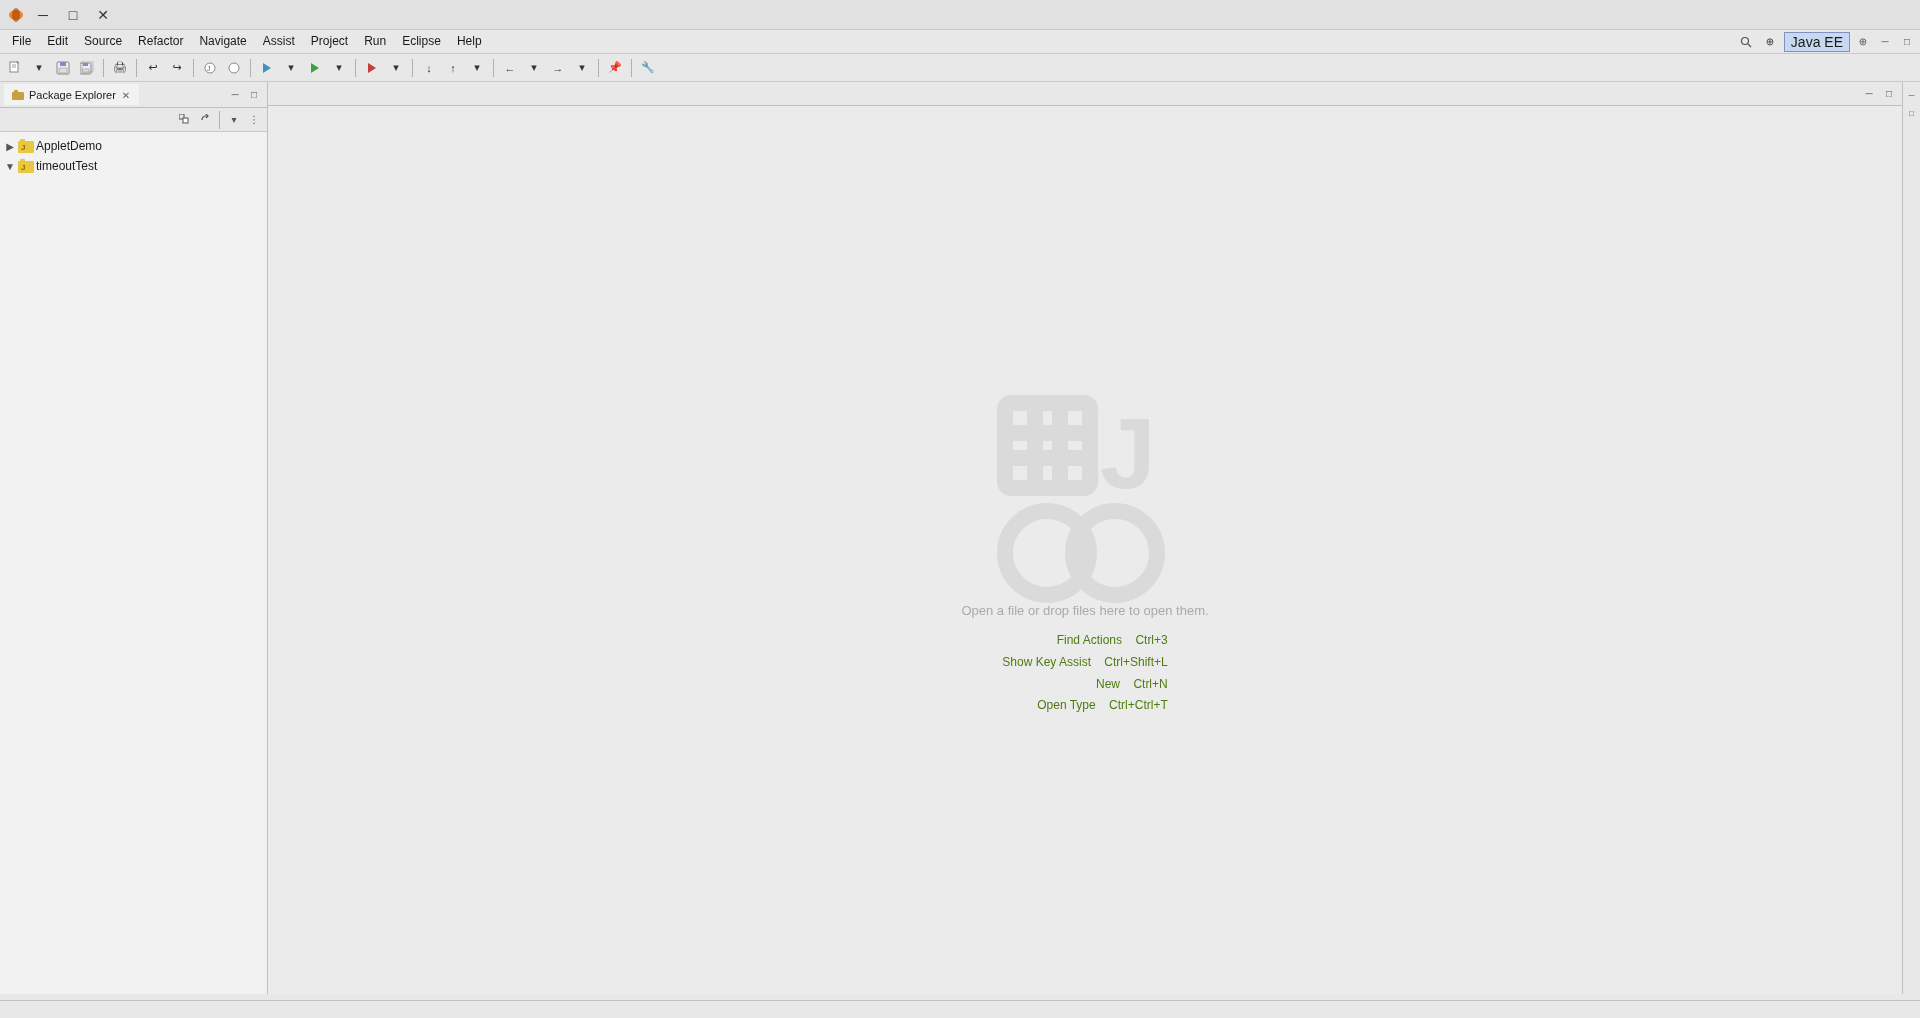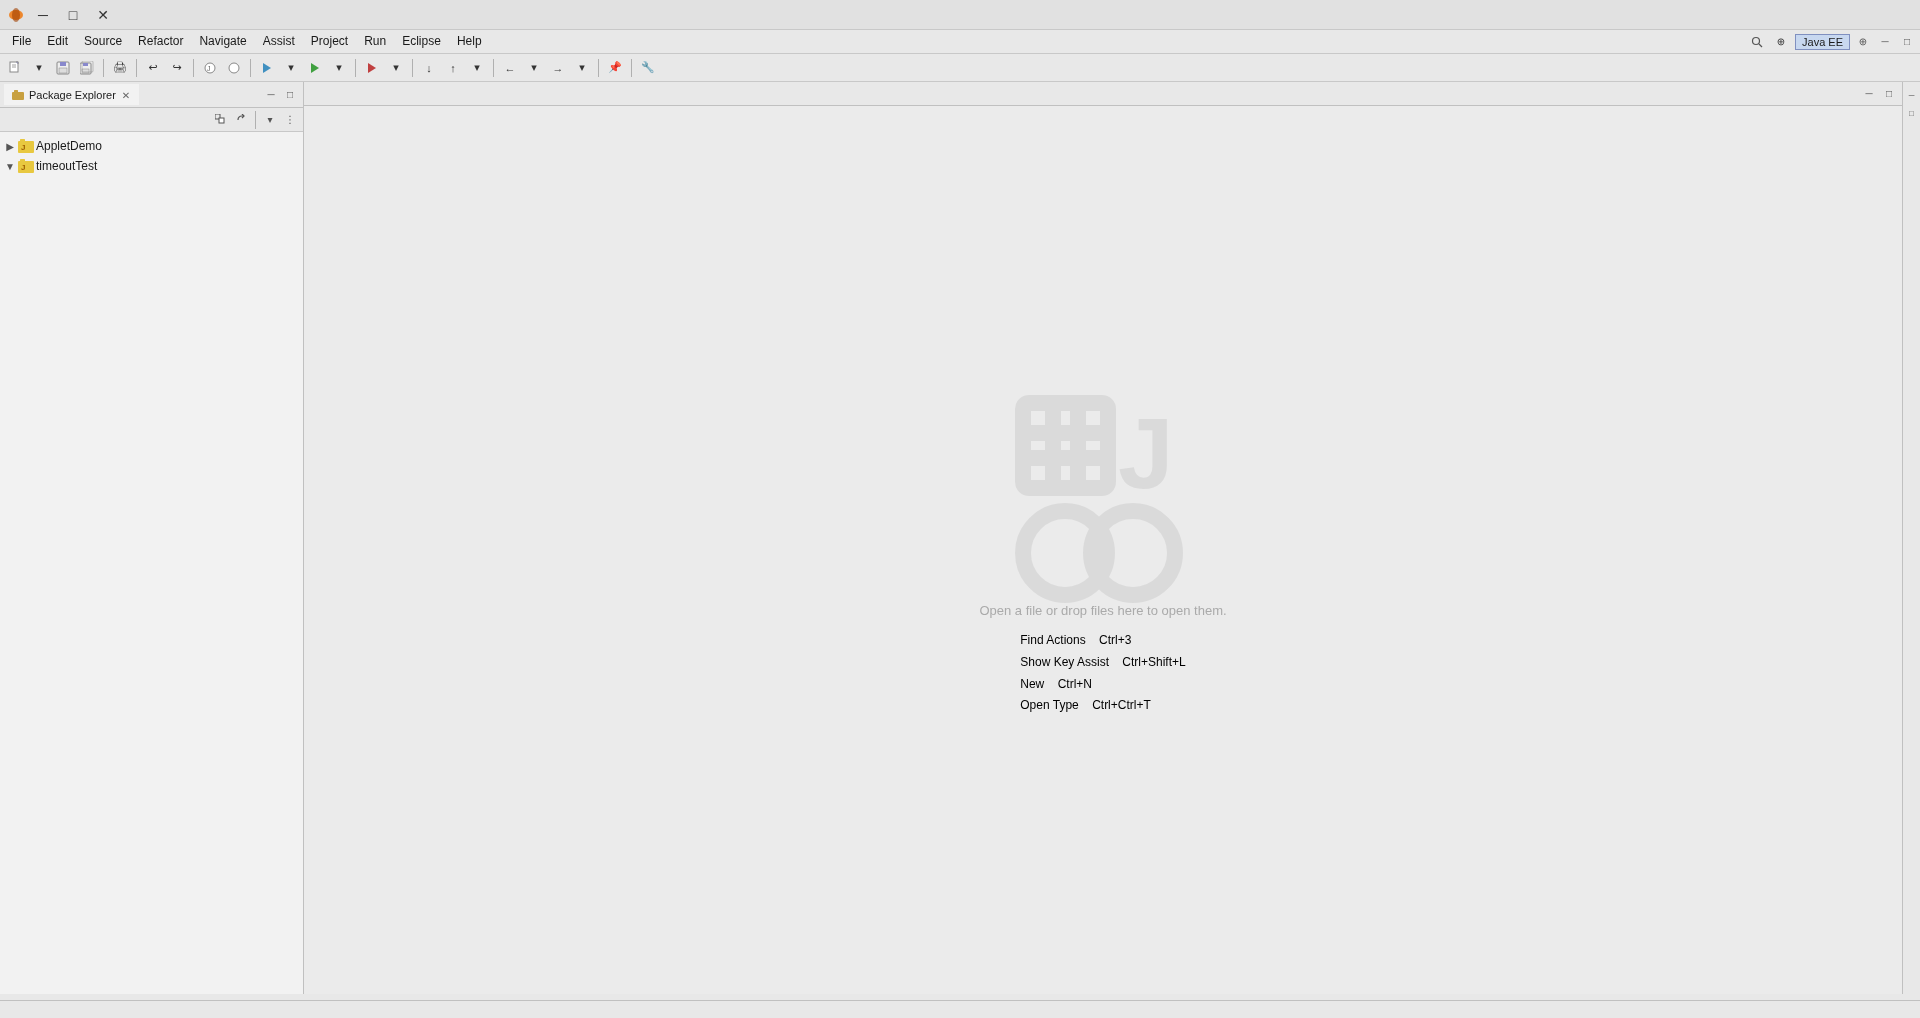--- a/index.html
+++ b/index.html
@@ -100,21 +100,21 @@
     }
 
     
     #main-layout {
       display: flex;
       height: calc(1018px - 30px - 24px - 28px - 24px);
     }
 
     
     #sidebar {
-      width: 304px;
+      width: 268px;
       background: #f2f2f2;
       border-right: 1px solid #c0c0c0;
       display: flex;
       flex-direction: column;
       height: 100%;
     }
     #package-explorer-tab {
       height: 26px;
       background: #e8e8e8;
       display: flex;
@@ -203,24 +203,24 @@
       background: #ebebeb;
       position: relative;
     }
     .drop-hint {
       color: #aaa;
       font-size: 13px;
       margin-bottom: 12px;
       text-align: right;
     }
     .shortcut-list {
-      color: #000000;
+      color: #4d7c0f;
       font-size: 12px;
       line-height: 1.8;
-      text-align: left;
+      text-align: right;
     }
     .shortcut-key {
       font-weight: normal;
     }
 
     
     #right-strip {
       width: 18px;
       background: #e8e8e8;
       border-left: 1px solid #c0c0c0;
@@ -301,21 +301,21 @@
   <div class="menu-item">Eclipse</div>
   <div class="menu-item">Help</div>
   <div style="margin-left:auto; display:flex; align-items:center; gap:4px;">
     <button class="toolbar-btn" style="width:20px; height:20px;">
       <svg width="12" height="12" viewBox="0 0 12 12" fill="none">
         <circle cx="5" cy="5" r="3.5" stroke="#555" stroke-width="1.2"></circle>
         <line x1="8" y1="8" x2="11" y2="11" stroke="#555" stroke-width="1.2"></line>
       </svg>
     </button>
     <button class="toolbar-btn" style="width:20px; font-size:10px;">⊕</button>
-    <div style="display:flex; align-items:center; background:#c8d8f0; border:1px solid #8090c0; padding: 1px 6px; font-size:11px; cursor:pointer;">
+    <div style="display:flex; align-items:center; background:#c8d8f0; border:1px solid #8090c0; padding: 1px 6px; font-size:14px; cursor:pointer;">
       <span>Java EE</span>
     </div>
     <button class="small-icon-btn">⊕</button>
     <button class="small-icon-btn">─</button>
     <button class="small-icon-btn">□</button>
   </div>
 </div>
 
 <div id="toolbar">
 

